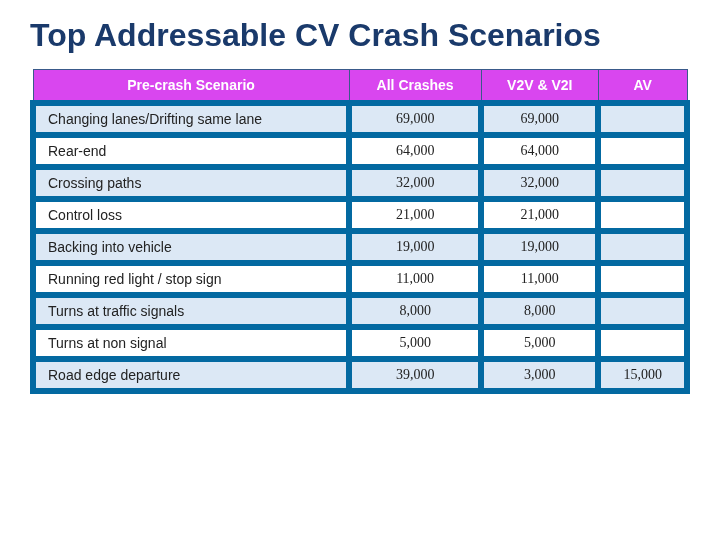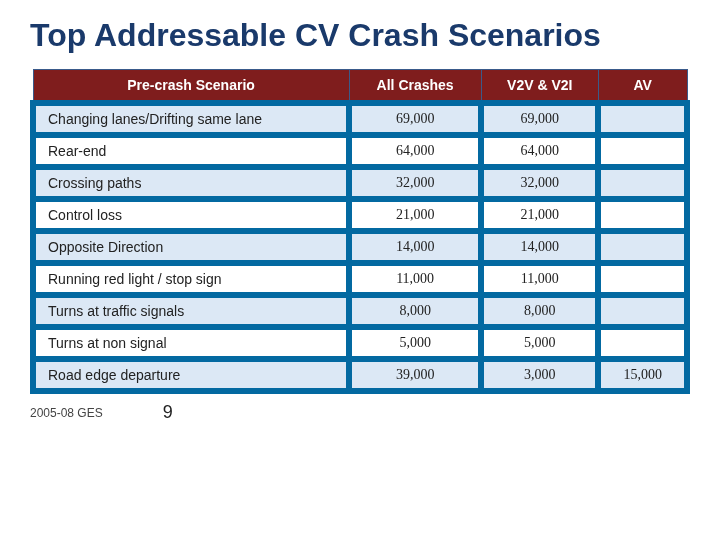--- a/index.html
+++ b/index.html
@@ -27,21 +27,21 @@
       line-height: 1.1;
     }
 
     table {
       border-collapse: collapse;
       width: 100%;
       font-size: 14px;
     }
 
     thead tr th {
-      background-color: #7f1d1d;
+      background-color: #d946ef;
       color: #ffffff;
       padding: 7px 12px;
       text-align: center;
       font-weight: bold;
       border: 1px solid #3a5a8a;
     }
 
     thead tr th:first-child {
       text-align: center;
     }
@@ -121,23 +121,23 @@
           <td>32,000</td>
           <td></td>
         </tr>
         <tr>
           <td>Control loss</td>
           <td>21,000</td>
           <td>21,000</td>
           <td></td>
         </tr>
         <tr>
-          <td>Opposite Direction</td>
-          <td>14,000</td>
-          <td>14,000</td>
+          <td>Backing into vehicle</td>
+          <td>19,000</td>
+          <td>19,000</td>
           <td></td>
         </tr>
         <tr>
           <td>Running red light / stop sign</td>
           <td>11,000</td>
           <td>11,000</td>
           <td></td>
         </tr>
         <tr>
           <td>Turns at traffic signals</td>
@@ -153,17 +153,13 @@
         </tr>
         <tr>
           <td>Road edge departure</td>
           <td>39,000</td>
           <td>3,000</td>
           <td>15,000</td>
         </tr>
       </tbody>
   </table>
 
-  <div class="footer">
-    <span class="source">2005-08 GES</span>
-    <span class="page-num">9</span>
-  </div>
 </div>
 
 </body></html>

